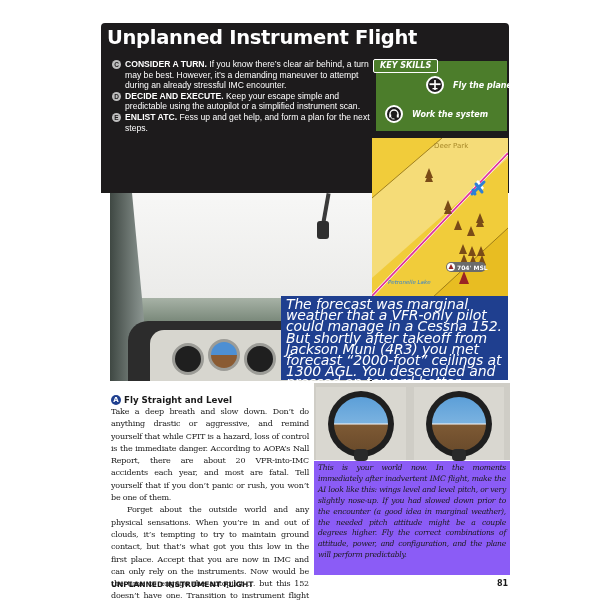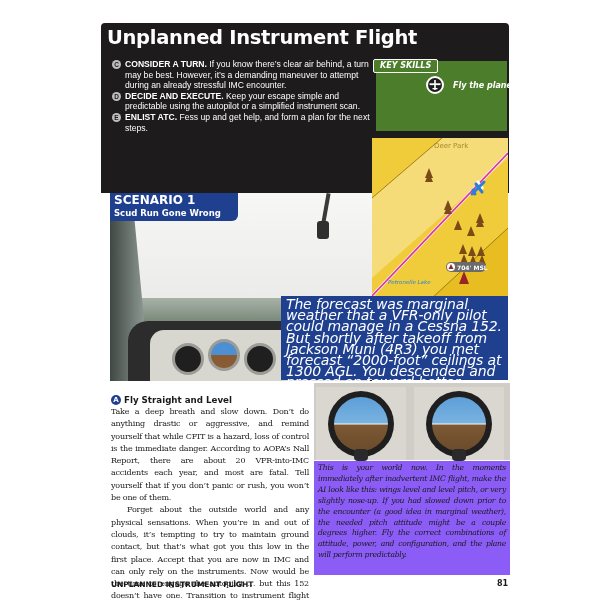--- a/index.html
+++ b/index.html
@@ -75,38 +75,45 @@
   <div class="ks-item" style="top:76px;margin-left:41px;">
     <span class="ks-icon">
       <svg width="12" height="12" viewBox="0 0 12 12">
           <rect x="5.2" y="1" width="1.6" height="10" fill="#fff"></rect>
           <rect x="0.5" y="4.3" width="11" height="1.8" fill="#fff"></rect>
           <rect x="3.5" y="9" width="5" height="1.3" fill="#fff"></rect>
         </svg>
     </span>
     <span>Fly the plane</span>
   </div>
+  <div class="ks-item" style="top:105px;">
+    <span class="ks-icon">
+      <svg width="12" height="12" viewBox="0 0 12 12">
+          <path d="M2 7 V6 a4 4 0 0 1 8 0 V7" stroke="#fff" stroke-width="1.4" fill="none"></path>
+          <rect x="1.2" y="6.5" width="2" height="3" fill="#fff"></rect>
+          <rect x="8.8" y="6.5" width="2" height="3" fill="#fff"></rect>
+          <path d="M3 9.5 Q4 11.2 6.5 11" stroke="#fff" stroke-width="1" fill="none"></path>
+        </svg>
+    </span>
+    <span>Work the system</span>
+  </div>
 
   <div class="photo">
     <div class="fog"></div>
     <div class="hills"></div>
     <div class="strut"></div>
     <svg class="mirror" viewBox="0 0 20 50">
         <rect x="9" y="0" width="4" height="30" fill="#3a3a3a" transform="rotate(10 10 15)"></rect>
         <rect x="2" y="28" width="12" height="18" rx="3" fill="#2f2f2f"></rect>
       </svg>
     <div class="panel"></div>
     <div class="panel-face"></div>
     <div class="gauge" style="left:62px;top:150px;"></div>
     <div class="gauge ai-gauge" style="left:98px;top:146px;"></div>
     <div class="gauge" style="left:134px;top:150px;"></div>
-  </div>
-  <div class="scenario">
-    <div class="s1">SCENARIO 1</div>
-    <div class="s2">Scud Run Gone Wrong</div>
   </div>
 
   <div class="map">
     <svg width="136" height="160" viewBox="0 0 136 160">
       <rect width="136" height="160" fill="#f1cc3a"></rect>
       <polygon points="0,60 70,0 136,0 136,20 0,140" fill="#f5dc78"></polygon>
       <polygon points="60,160 136,90 136,160" fill="#e8bd22"></polygon>
       <line x1="0" y1="60" x2="70" y2="0" stroke="#8a6a10" stroke-width="0.8"></line>
       <line x1="60" y1="160" x2="136" y2="90" stroke="#8a6a10" stroke-width="0.8"></line>
       <line x1="0" y1="158" x2="136" y2="15" stroke="#fff" stroke-width="3"></line>

